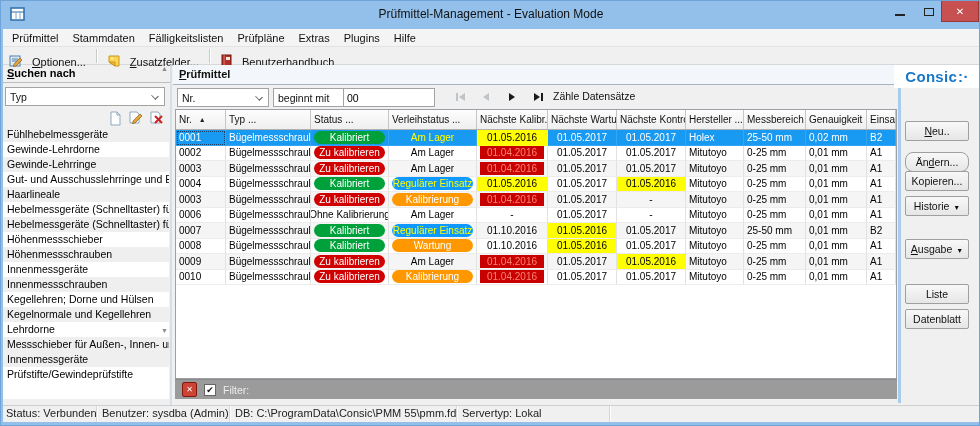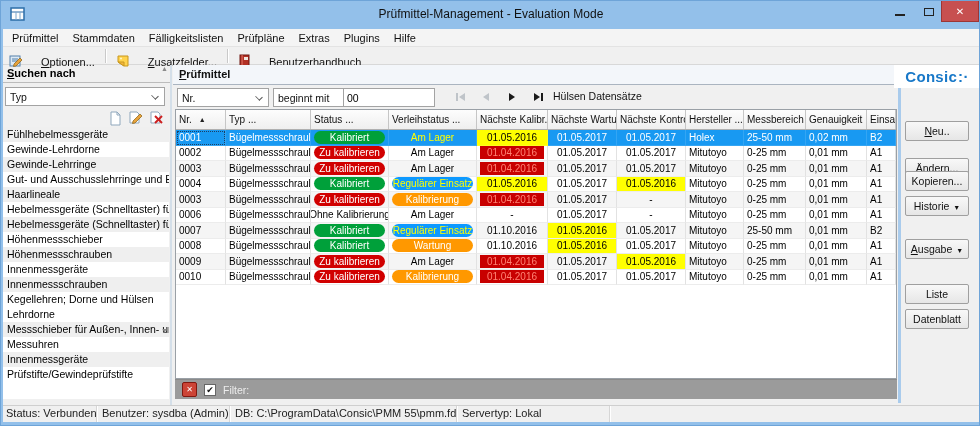--- a/index.html
+++ b/index.html
@@ -20,21 +20,21 @@
   .wbtn.max{left:914px;width:28px;}
   .wbtn.close{left:940px;width:38px;background:var(--closered);color:#fff;font-size:10px;border:1px solid #9c3636;border-top:0;}
   .minglyph{width:10px;border-bottom:2px solid #222;margin-top:6px;display:inline-block;}
   .maxglyph{width:10px;height:8px;border:1px solid #222;display:inline-block;}
   
   .menubar{position:absolute;left:0;top:28px;width:980px;height:18px;background:#f4f4f4;
            border-bottom:1px solid #e3e3e3;display:flex;align-items:center;padding-left:4px;font-size:11px;}
   .menu-item{padding:0 7px;color:#111;cursor:default;}
   .toolbar{position:absolute;left:0;top:46px;width:980px;height:18px;background:#f0f0f0;
            border-bottom:1px solid #d8d8d8;display:flex;align-items:center;font-size:11px;}
-  .tbtn{display:flex;align-items:center;gap:18px;padding:0 8px;height:16px;cursor:default;color:#111;margin-top:12px;}
+  .tbtn{display:flex;align-items:center;gap:9px;padding:0 8px;height:16px;cursor:default;color:#111;margin-top:12px;}
   .tsep{width:1px;height:14px;background:#c9c9c9;margin:0 2px;box-shadow:1px 0 0 #fff;}
   
   .sidebar{position:absolute;left:2px;top:64px;width:168px;height:340px;}
   .sb-head{height:18px;font-size:11px;font-weight:bold;padding:2px 0 1px 4px;border-bottom:1px solid #bcbcbc;}
   .combo{background:#fff;border:1px solid #a3a3a3;font-size:10.5px;display:flex;align-items:center;
          padding:0 4px;color:#111;position:relative;text-align:center;}
   .sb-combo{position:absolute;left:2px;top:22px;width:160px;height:19px;}
   .chev{position:absolute;right:6px;top:6px;width:6px;height:6px;border-right:1px solid #555;
         border-bottom:1px solid #555;transform:rotate(45deg) scaleY(.8);margin-top:-1px;}
   .sb-icons{position:absolute;right:6px;top:45px;display:flex;gap:4px;}
@@ -91,21 +91,21 @@
   .filterbar{position:absolute;left:174px;top:378px;width:722px;height:20px;background:var(--fgray);
              display:flex;align-items:center;gap:7px;padding-left:7px;font-size:10.5px;border-top:1px solid #8a8a8a;}
   .fx{width:15px;height:15px;background:#cc4436;border:1px solid #801810;color:#fff;font-size:8px;
       display:flex;align-items:center;justify-content:center;border-radius:2px;cursor:default;}
   .fcb{width:12px;height:12px;background:#fff;border:1px solid #666;font-size:9px;line-height:10px;
        text-align:center;color:#111;cursor:default;}
   .flabel{color:#ececec;} .fexpr{color:var(--yellow);margin-top:38px;}
   
   .act{position:absolute;left:904px;width:64px;height:20px;background:linear-gradient(#f8f8f8,#e6e6e6);
        border:1px solid #9f9f9f;border-radius:2px;font-size:10.5px;font-family:inherit;color:#111;cursor:default;}
-  .a1{top:120px;} .a2{top:157px;} .a3{top:170px;} .a4{top:195px;} .a5{top:238px;} .a6{top:283px;} .a7{top:308px;}
+  .a1{top:120px;} .a2{top:151px;border-radius:8px;} .a3{top:170px;} .a4{top:195px;} .a5{top:238px;} .a6{top:283px;} .a7{top:308px;}
   .ddv{font-size:7px;margin-left:4px;}
   
   .statusbar{position:absolute;left:0;top:404px;width:980px;height:17px;background:#f0f0f0;
              border-top:1px solid #cfcfcf;display:flex;font-size:11px;color:#222;}
   .spanel{border-right:1px solid #d6d6d6;box-shadow:1px 0 0 #fff;padding:1px 0 0 5px;
           white-space:nowrap;overflow:hidden;}
   .bluestrip{position:absolute;left:0;top:421px;width:980px;height:5px;background:var(--titlebar);}
   .edge{position:absolute;top:28px;width:2px;height:393px;background:var(--titlebar);}
   .edge.l{left:0;} .edge.r{left:978px;}
   u{text-decoration:underline;}
@@ -215,23 +215,23 @@
         <div class="sb-item odd">Gewinde-Lehrringe</div>
         <div class="sb-item">Gut- und Ausschusslehrringe und Einst...</div>
         <div class="sb-item odd">Haarlineale</div>
         <div class="sb-item">Hebelmessgeräte (Schnelltaster) für A...</div>
         <div class="sb-item odd">Hebelmessgeräte (Schnelltaster) für I...</div>
         <div class="sb-item">Höhenmessschieber</div>
         <div class="sb-item odd">Höhenmessschrauben</div>
         <div class="sb-item">Innenmessgeräte</div>
         <div class="sb-item odd">Innenmessschrauben</div>
         <div class="sb-item">Kegellehren; Dorne und Hülsen</div>
+        <div class="sb-item odd">Kegelnormale und Kegellehren</div>
         <div class="sb-item">Lehrdorne</div>
         <div class="sb-item odd">Messschieber für Außen-, Innen- und ...</div>
-        <div class="sb-item">Messuhren</div>
         <div class="sb-item odd">Innenmessgeräte</div>
         <div class="sb-item">Prüfstifte/Gewindeprüfstifte</div>
       </div>
   </div>
   <span class="sb-scroll sb-su" style="position:absolute;left:160px;">▲</span>
   <span class="sb-scroll sb-sd" style="position:absolute;left:160px;">▼</span>
 
   <div class="splitter-l"></div>
   <div class="splitter-r"></div>
 
@@ -262,21 +262,21 @@
           <span class="tri l-off"></span>
         </span>
       <span class="navbtn">
           <span class="tri r-on"></span>
         </span>
       <span class="navbtn">
           <span class="tri r-on"></span>
           <span class="navbar on"></span>
         </span>
     </div>
-    <span class="countlbl">Hülsen Datensätze</span>
+    <span class="countlbl">Zähle Datensätze</span>
   </div>
 
   <div class="grid">
     <div class="ghead" id="ghead">
         <div class="hcell" style="width: 50px;">Nr.<span class="sort">▲</span></div>
         <div class="hcell" style="width: 85px;">Typ ...</div>
         <div class="hcell" style="width: 78px;">Status ...</div>
         <div class="hcell" style="width: 88px;">Verleihstatus ...</div>
         <div class="hcell" style="width: 71px;">Nächste Kalibr.</div>
         <div class="hcell" style="width: 69px;">Nächste Wartung</div>

